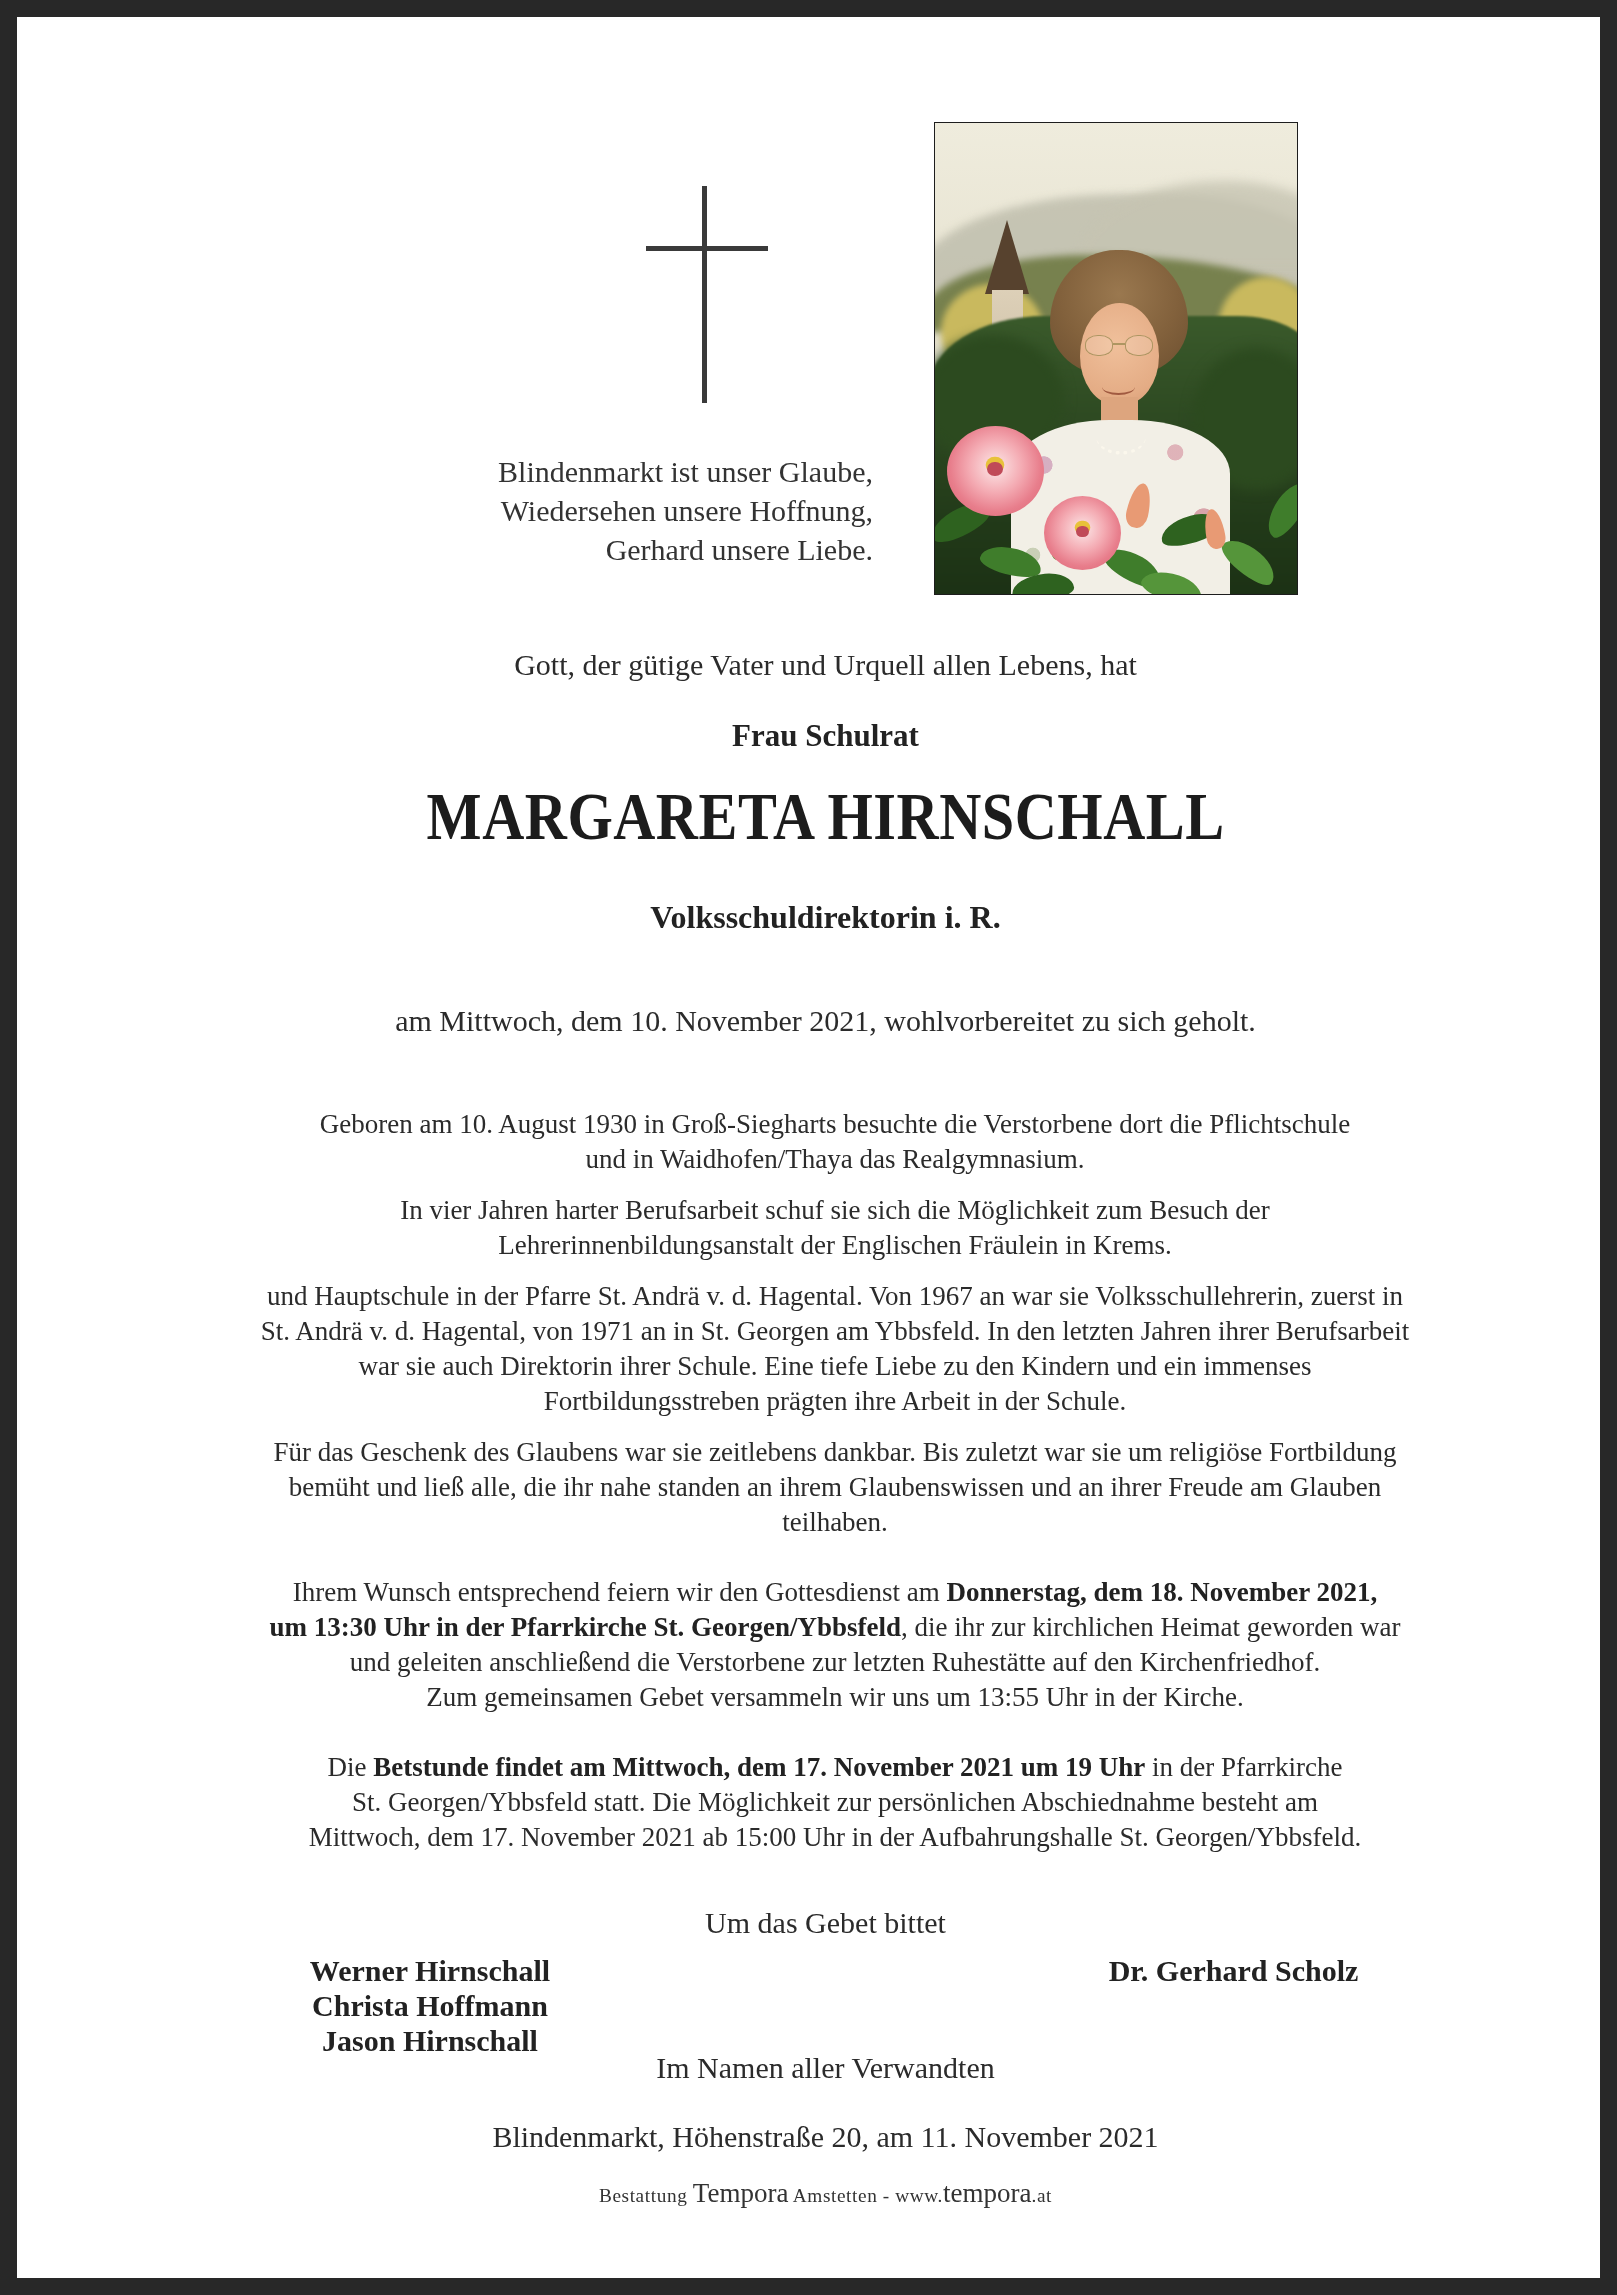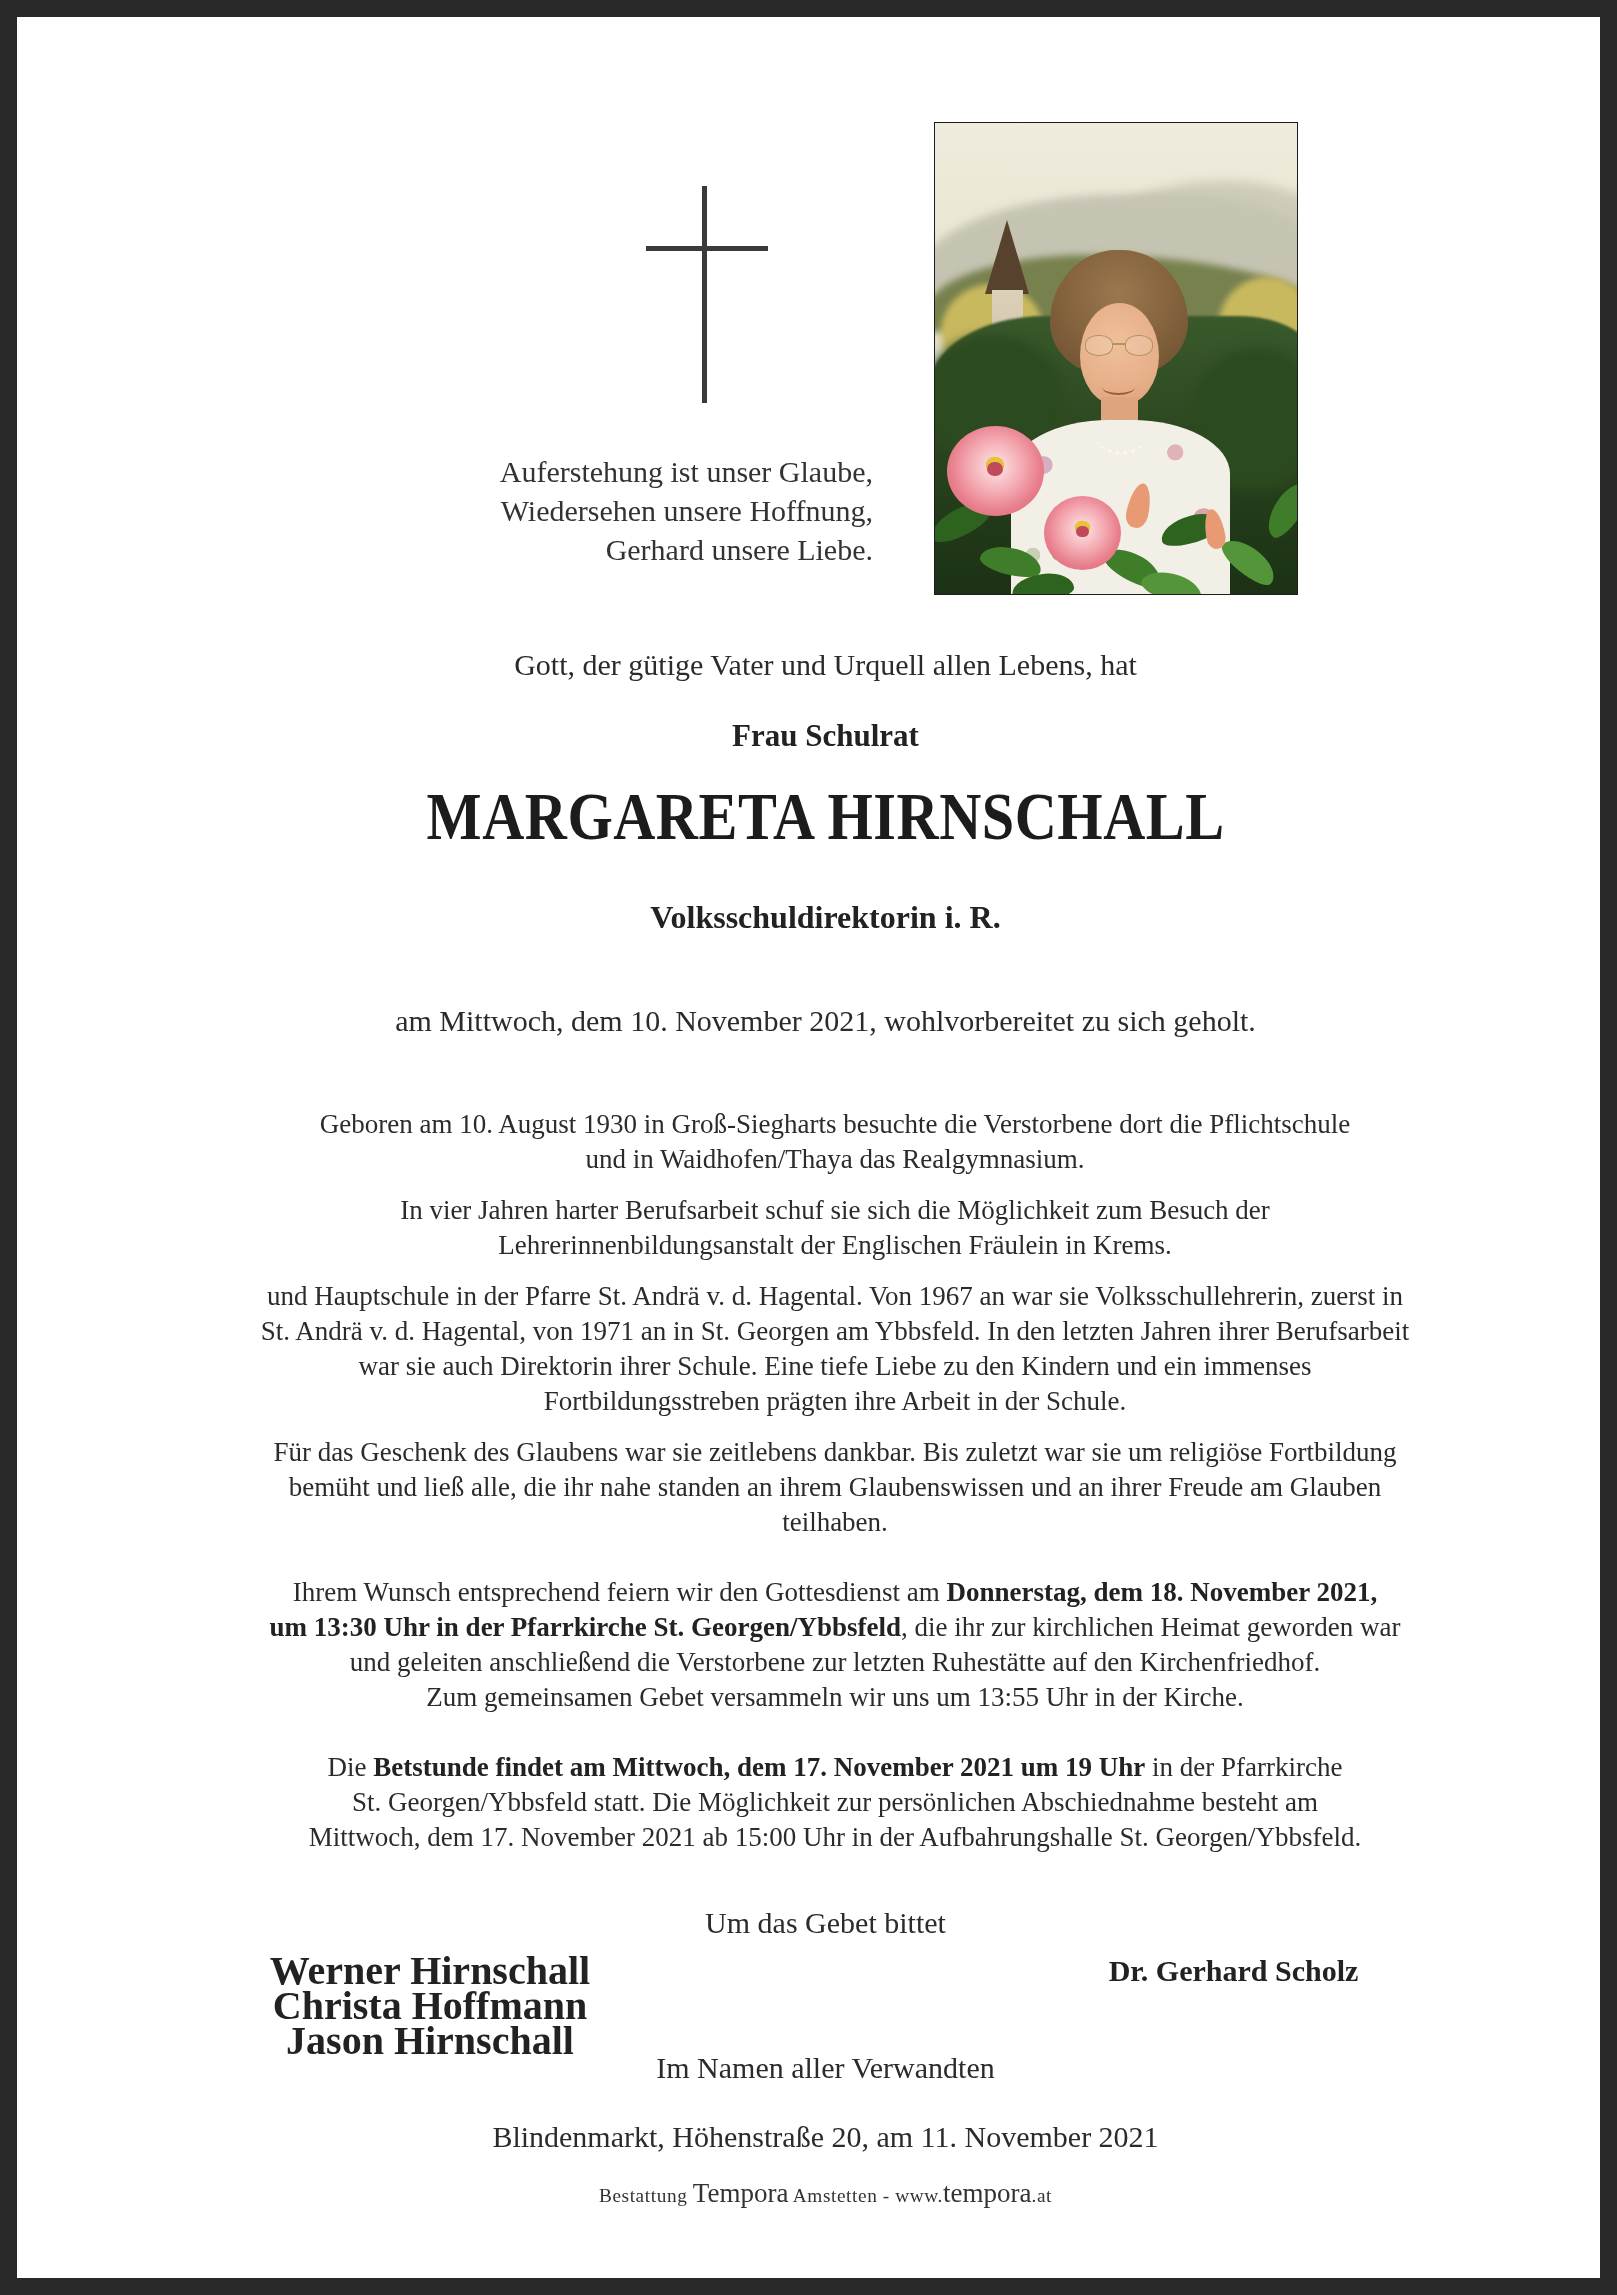--- a/index.html
+++ b/index.html
@@ -70,39 +70,39 @@
   .role{margin-top:20.6px;font-size:32px;line-height:40px;font-weight:bold;color:#222;}
   .death-line{margin-top:64px;font-size:30px;line-height:39px;}
   .body-text{margin:67px 0 0 147px;width:1342px;text-align:left;font-size:27px;line-height:35px;}
   .para{margin:16px 0 0 0;text-align:center;}
   .para:first-child{margin-top:0;}
   .para.gap-big{margin-top:35px;}
   .tline{display:block;white-space:nowrap;}
   .b{font-weight:bold;color:#222;}
   .prayer-heading{margin-top:48px;font-size:30px;line-height:39px;}
   .names-row{position:relative;margin-top:11.6px;height:97px;text-align:left;}
-  .names-left{position:absolute;left:148px;top:0;width:530px;text-align:center;font-weight:bold;font-size:40px;line-height:35px;color:#222;}
+  .names-left{position:absolute;left:148px;top:0;width:530px;text-align:center;font-weight:bold;font-size:30px;line-height:35px;color:#222;}
   .names-right{position:absolute;left:1004px;top:0;width:425px;text-align:center;font-weight:bold;font-size:30px;line-height:35px;color:#222;}
   .relatives{font-size:30px;line-height:36px;}
   .place-date{margin-top:32px;font-size:30px;line-height:37px;}
   .funeral-home{margin-top:22.5px;font-size:19.3px;line-height:31px;letter-spacing:0.6px;color:#333;}
   .script{font-size:27px;letter-spacing:0;}
 </style>
 </head>
 <body>
 
 <div class="page">
 
   <div class="cross">
     <div class="vbar"></div>
     <div class="hbar"></div>
   </div>
 
   <div class="motto">
-    <div>Auferstehung ist unser Glaube,</div>
+    <div>Blindenmarkt ist unser Glaube,</div>
     <div>Wiedersehen unsere Hoffnung,</div>
     <div>Gerhard unsere Liebe.</div>
   </div>
 
   <div class="photo">
     <div class="ph-hills"></div>
     <div class="ph-hills2"></div>
     <div class="ph-treeline"></div>
     <div class="ph-ytree" style="left:6.4px;top:161px;width:103px;height:97px;"></div>
     <div class="ph-ytree" style="left:283px;top:154px;width:97px;height:103px;"></div>

